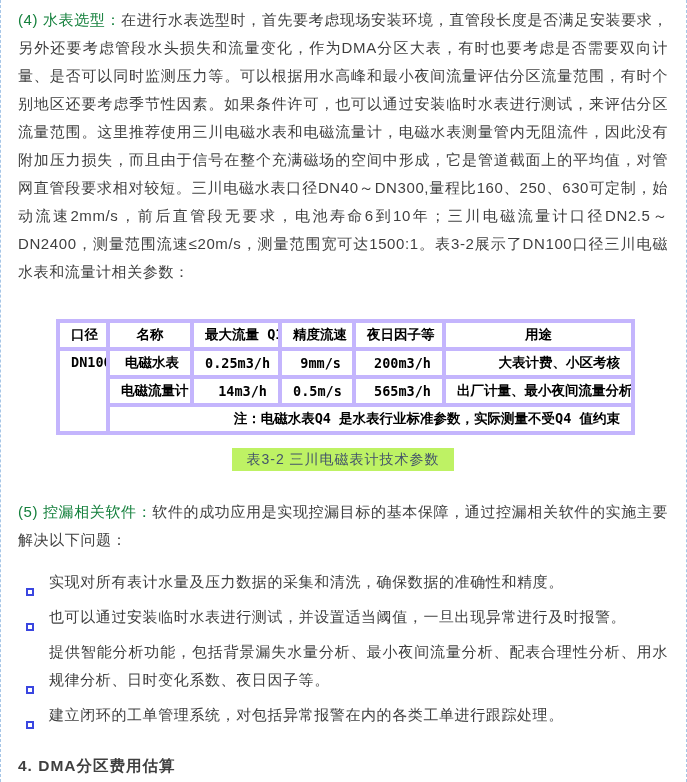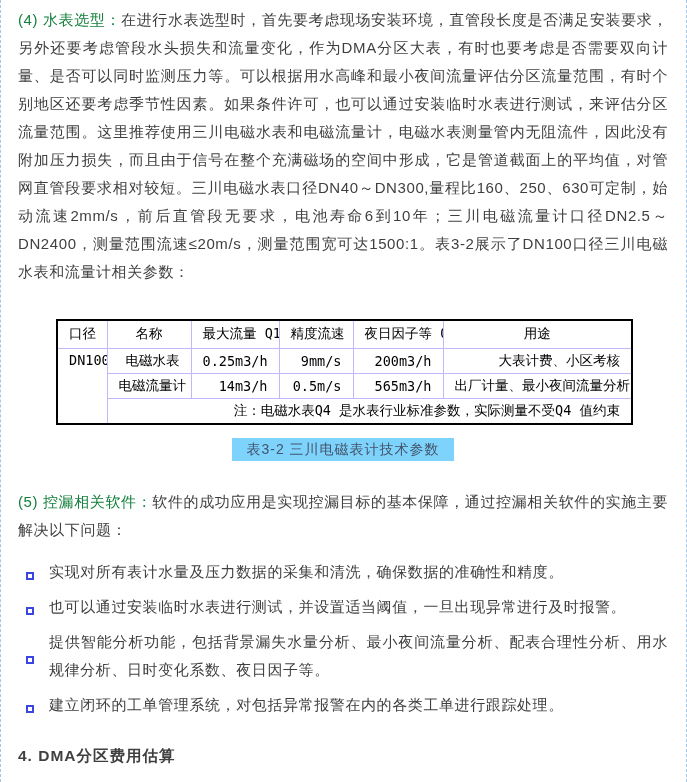--- a/index.html
+++ b/index.html
@@ -26,46 +26,46 @@
   table.spec {
     border-collapse: collapse;
     border: 2px solid #000000;
     font-family: "DejaVu Sans Mono", "Liberation Mono", monospace;
     font-size: 13.5px;
     color: #000000;
     width: 575px;
     table-layout: fixed;
   }
   table.spec th, table.spec td {
-    border: 1px solid #c4b5fd;
+    border: 4px solid #c4b5fd;
     padding: 3px 11px;
-    font-weight: normal;
+    font-weight: bold;
     white-space: nowrap;
     overflow: hidden;
   }
   table.spec th { text-align: center; height: 28px; }
   table.spec td { height: 24px; text-align: right; }
   td.c-diameter { text-align: center; vertical-align: top; padding-top: 5px; }
   td.note-cell { text-align: center; }
   .tbl-caption-row { text-align: center; margin-top: 13px; }
   .tbl-caption {
     display: inline-block;
-    background: #7dd3fc;
+    background: #bef264;
     color: #44546a;
     font-size: 14px;
     line-height: 23px;
     padding: 0 14px;
     letter-spacing: 1px;
   }
   
   .sec5 { margin-top: 27px; }
   ul.soft-list { list-style: none; margin-top: 14px; }
   ul.soft-list li {
     display: flex;
-    align-items: center;
+    align-items: flex-end;
     margin-bottom: 7px;
   }
   .sq-bullet {
     flex: 0 0 auto;
     width: 8px; height: 8px;
     border: 2.5px solid #3a46e0;
     margin: 8px 15px 0 8px;
   }
   li .para { flex: 1 1 auto; }
   

